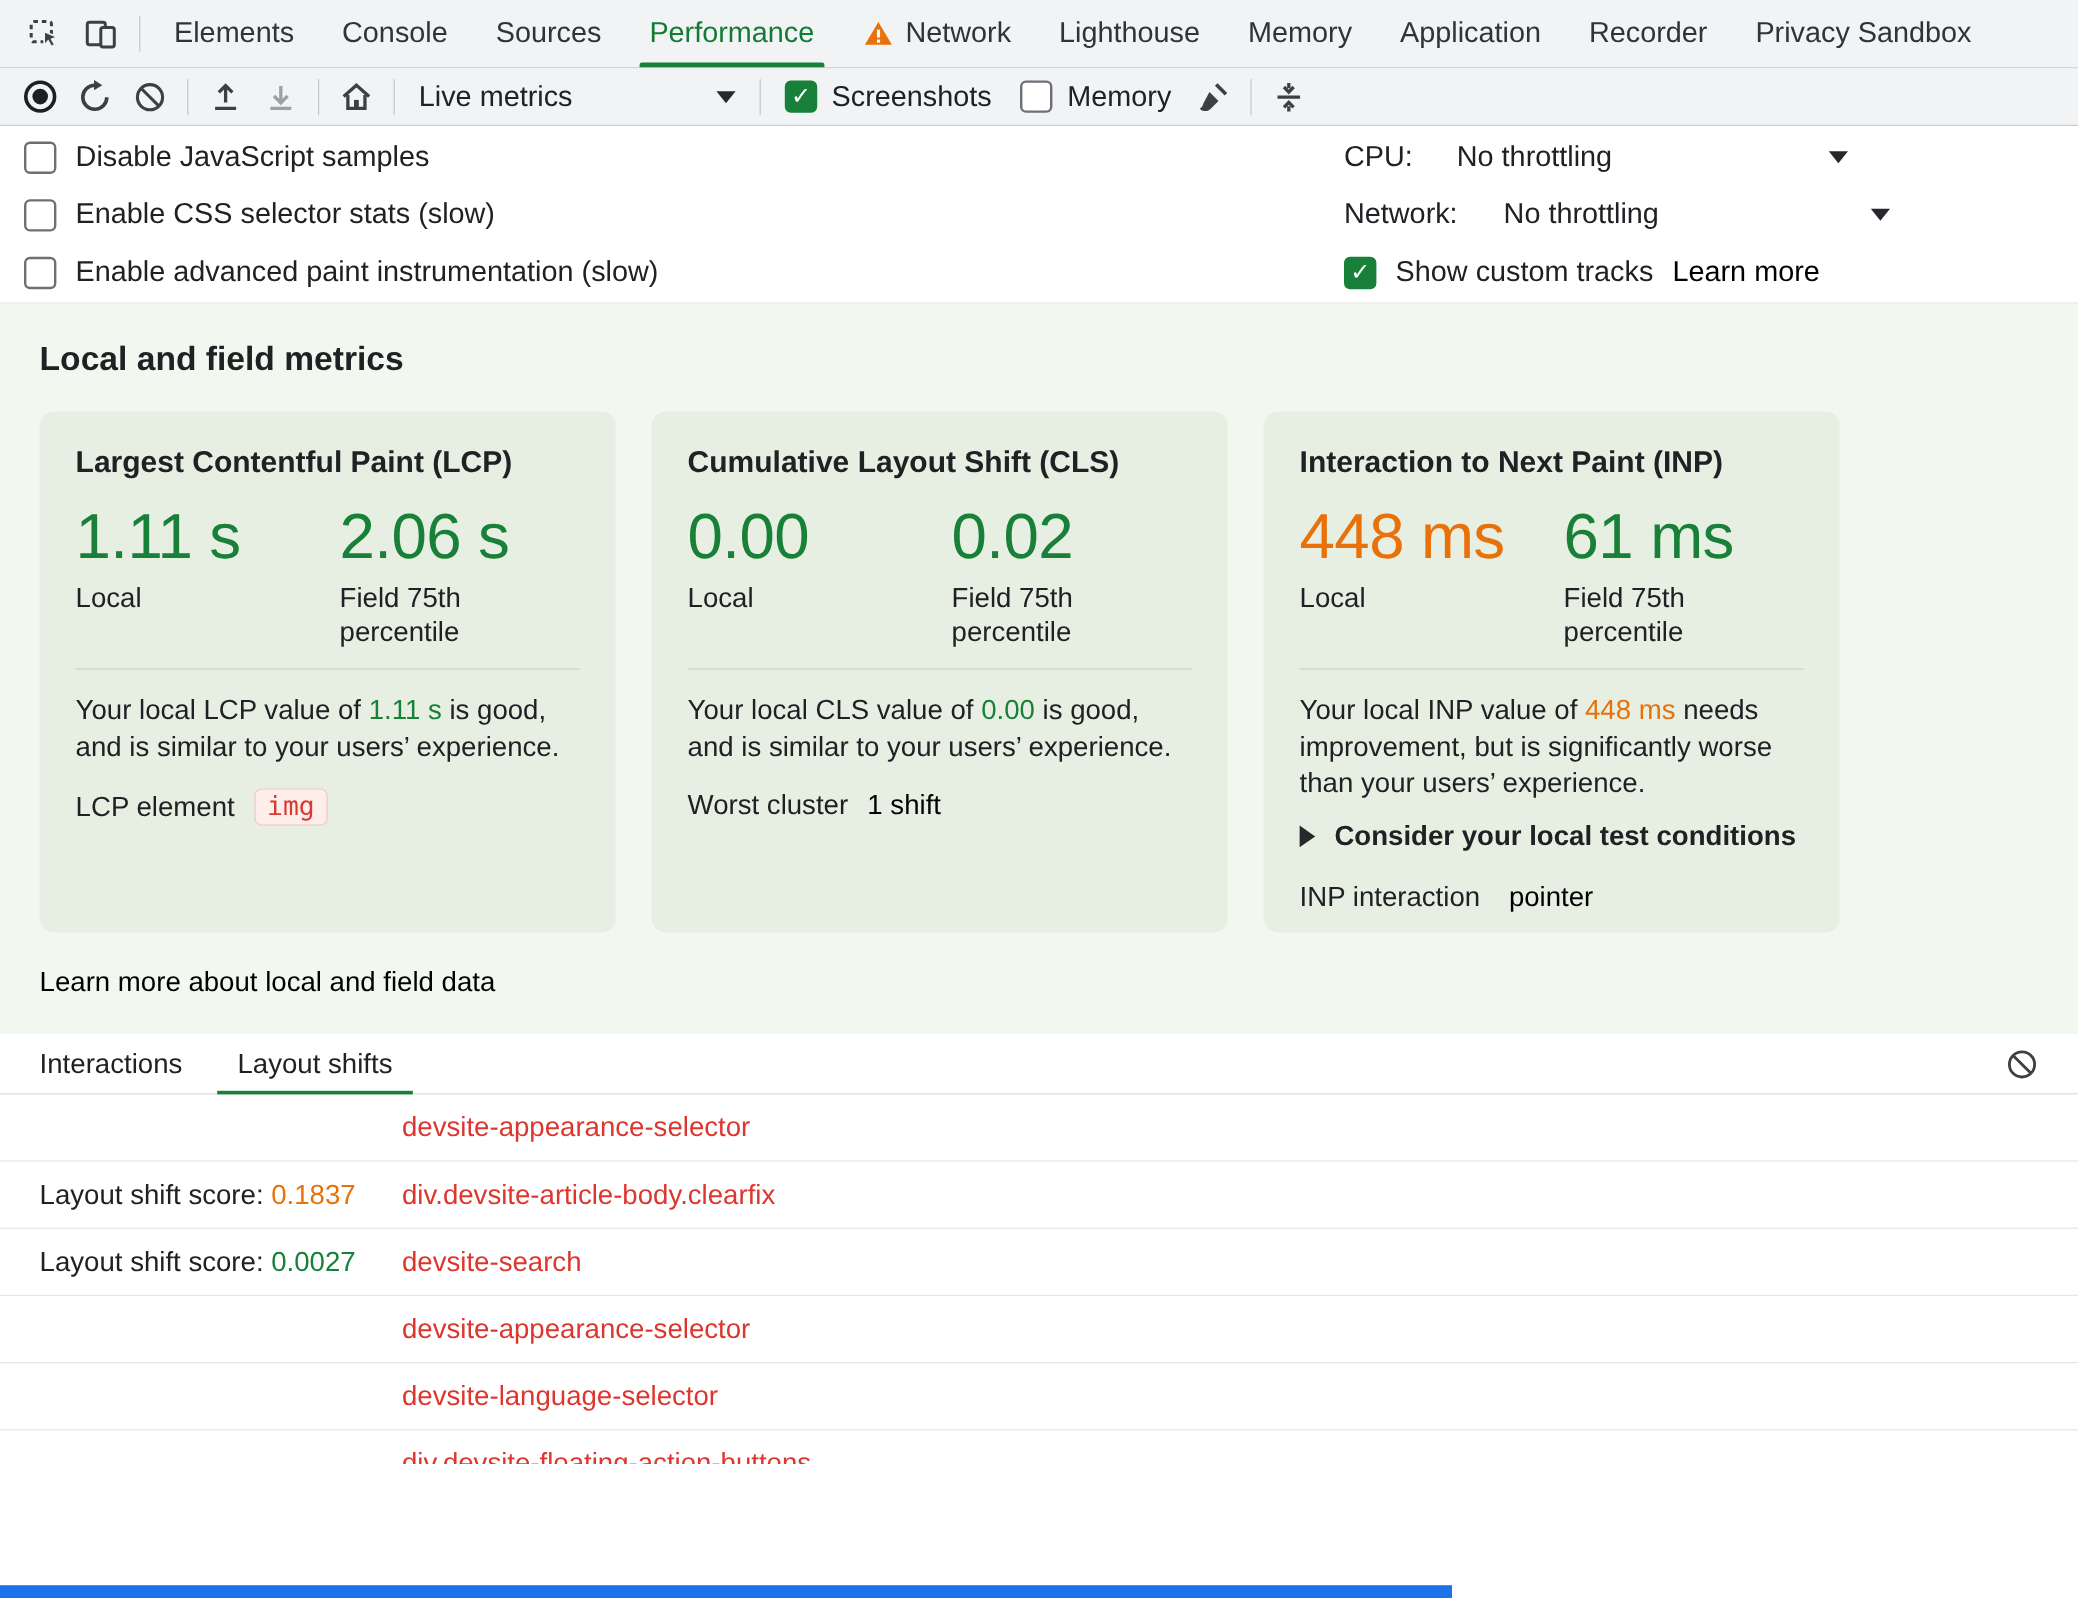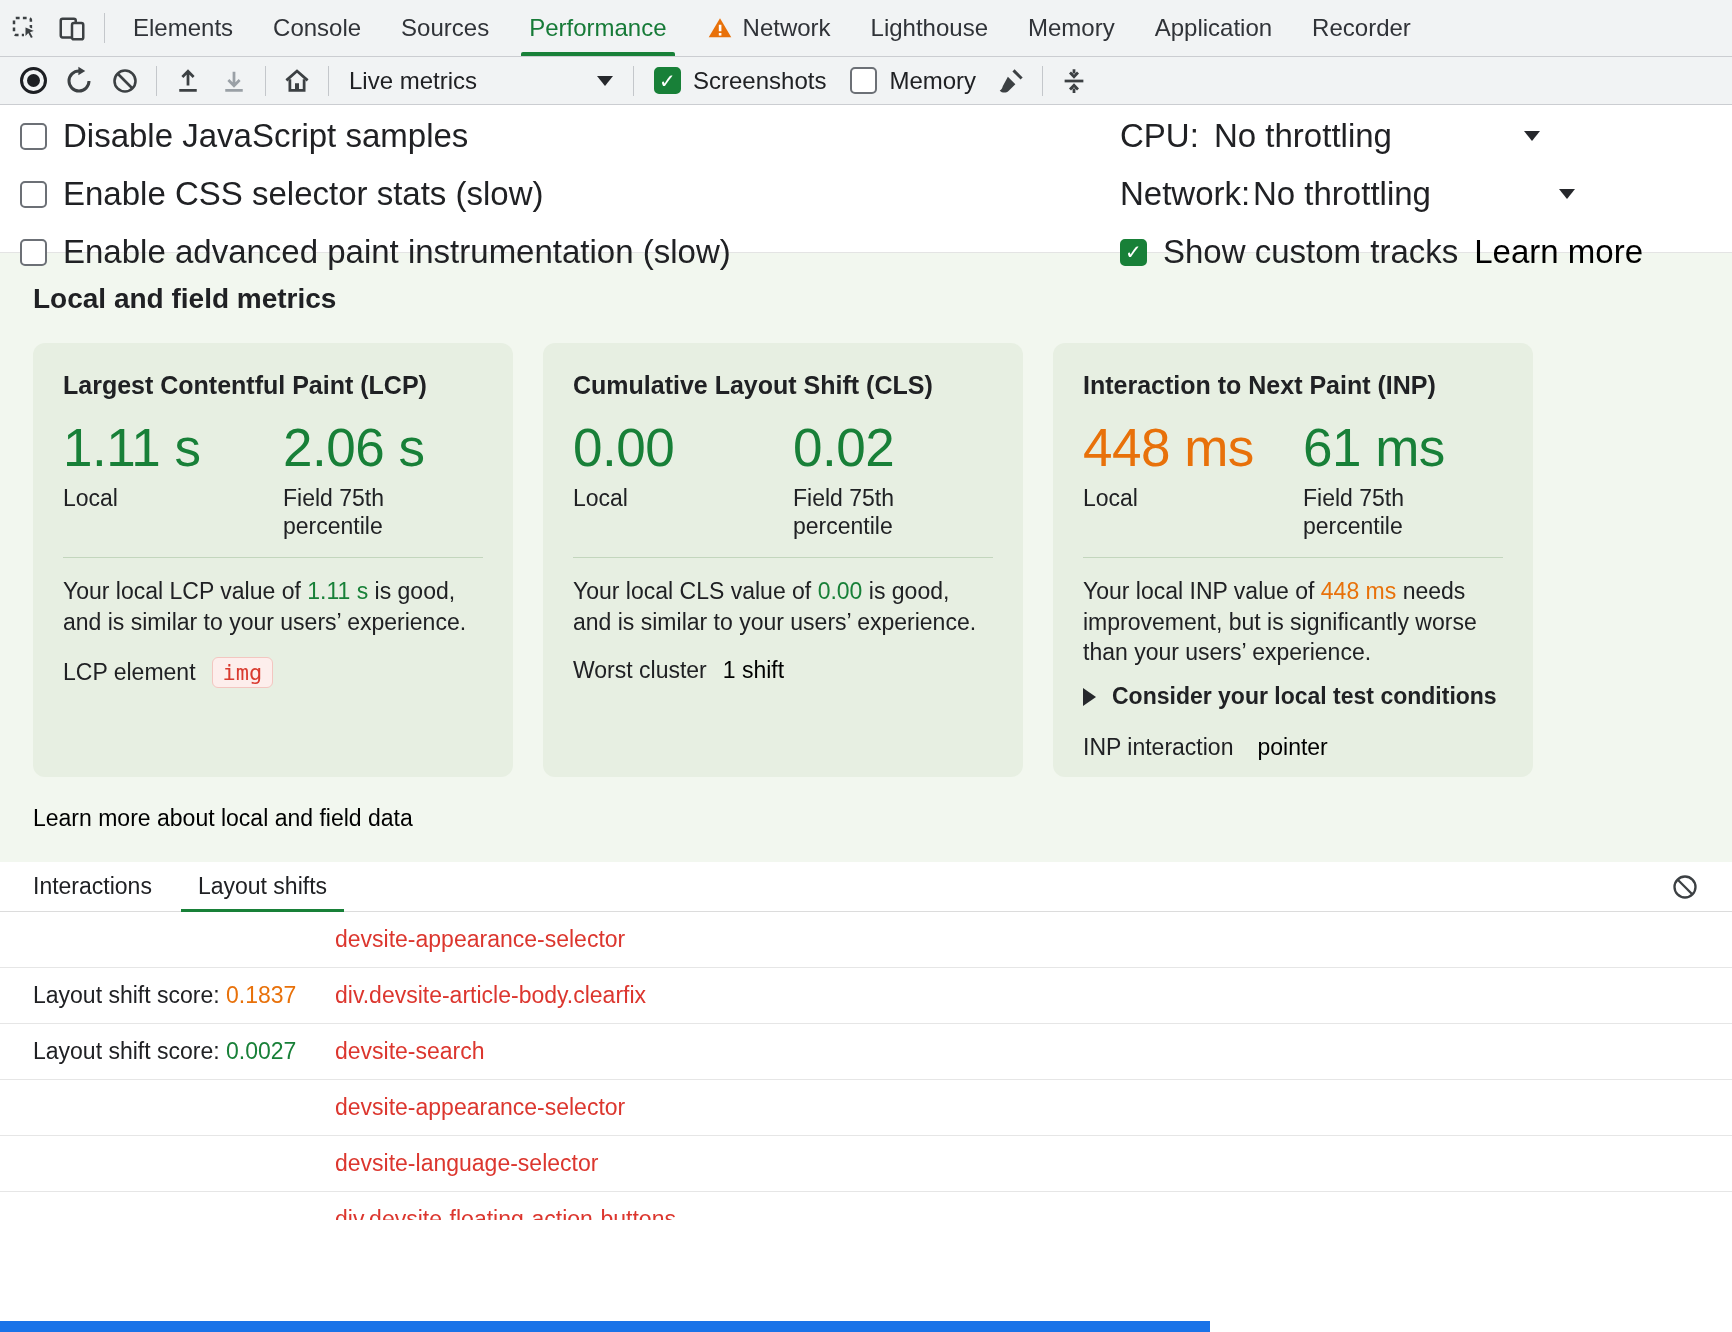--- a/index.html
+++ b/index.html
@@ -3,21 +3,21 @@
 <meta charset="utf-8">
 <style>
   * { margin:0; padding:0; box-sizing:border-box; }
   body {
     width:1732px; height:1332px; position:relative; overflow:hidden;
     background:#fff; color:#202124;
     font-family:"Liberation Sans","DejaVu Sans",sans-serif;
   }
   
   .tabbar { height:57px; background:#f1f3f4; border-bottom:1px solid #cbcdd1;
-    display:flex; align-items:center; white-space:nowrap; }
+    display:flex; align-items:center; padding-left:12px; white-space:nowrap; }
   .icon-btn { width:48px; height:44px; display:flex; align-items:center; justify-content:center; flex:none; }
   .vsep { width:1px; height:30px; background:#c4c7cb; margin:0 8px; flex:none; }
   .tabs { display:flex; height:100%; }
   .tab { font-size:24px; color:#303338; padding:0 20px; height:100%;
     display:flex; align-items:center; gap:10px; position:relative; }
   .tab.active { color:#167a37; }
   .tab.active::after { content:""; position:absolute; left:12px; right:12px; bottom:0;
     height:4px; background:#188038; border-radius:2px 2px 0 0; }
   
   .toolbar { height:48px; background:#f1f3f4; border-bottom:1px solid #cbcdd1;
@@ -31,21 +31,21 @@
   .caret { width:0; height:0; border-left:8px solid transparent; border-right:8px solid transparent;
     border-top:10px solid #26282c; flex:none; }
   .cb-item { display:flex; align-items:center; gap:12px; font-size:24px; padding:0 12px; }
   .checkbox { width:27px; height:27px; border:2px solid #6c7076; border-radius:5px;
     background:#fff; display:inline-flex; align-items:center; justify-content:center; flex:none; }
   .checkbox.checked { background:#188038; border-color:#188038; }
   .checkbox.checked::after { content:"✓"; color:#fff; font-size:20px; font-weight:bold; line-height:1; }
   
   .settings { position:relative; height:148px; background:#fff; border-bottom:1px solid #e4e4e4; }
   .settings-left { position:absolute; left:20px; top:12px; display:flex; flex-direction:column; gap:20px; }
-  .setting-row { display:flex; align-items:center; gap:16px; font-size:33px; }
+  .setting-row { display:flex; align-items:center; gap:16px; font-size:24px; }
   .settings-right { position:absolute; left:1120px; top:12px; display:flex; flex-direction:column; gap:20px; }
   .w-cpu { width:420px; } .w-net { width:455px; }
   .lbl-cpu { width:78px; flex:none; } .lbl-net { width:117px; flex:none; }
   .setting-row .caret { margin-left:auto; }
   .glink { color:#000000; cursor:pointer; }
   
   .metrics { background:#f2f7ef; padding:30px 0 30px; }
   .metrics h2 { font-size:28px; font-weight:bold; margin:0 0 28px 33px; }
   .cards { display:flex; gap:30px; margin:0 33px; }
   .card { width:480px; height:434px; background:#e7efe2; border-radius:12px; padding:28px 30px; flex:none; }
@@ -133,20 +133,23 @@
       </div>
     <div class="tab">
         <span>Memory</span>
       </div>
     <div class="tab">
         <span>Application</span>
       </div>
     <div class="tab">
         <span>Recorder</span>
       </div>
+    <div class="tab">
+        <span>Privacy Sandbox</span>
+      </div>
   </nav>
 </header>
 
 <div class="toolbar">
   <div class="tbtn">
     <span class="record-ring">
         <span class="record-dot"></span>
       </span>
   </div>
   <div class="tbtn">

